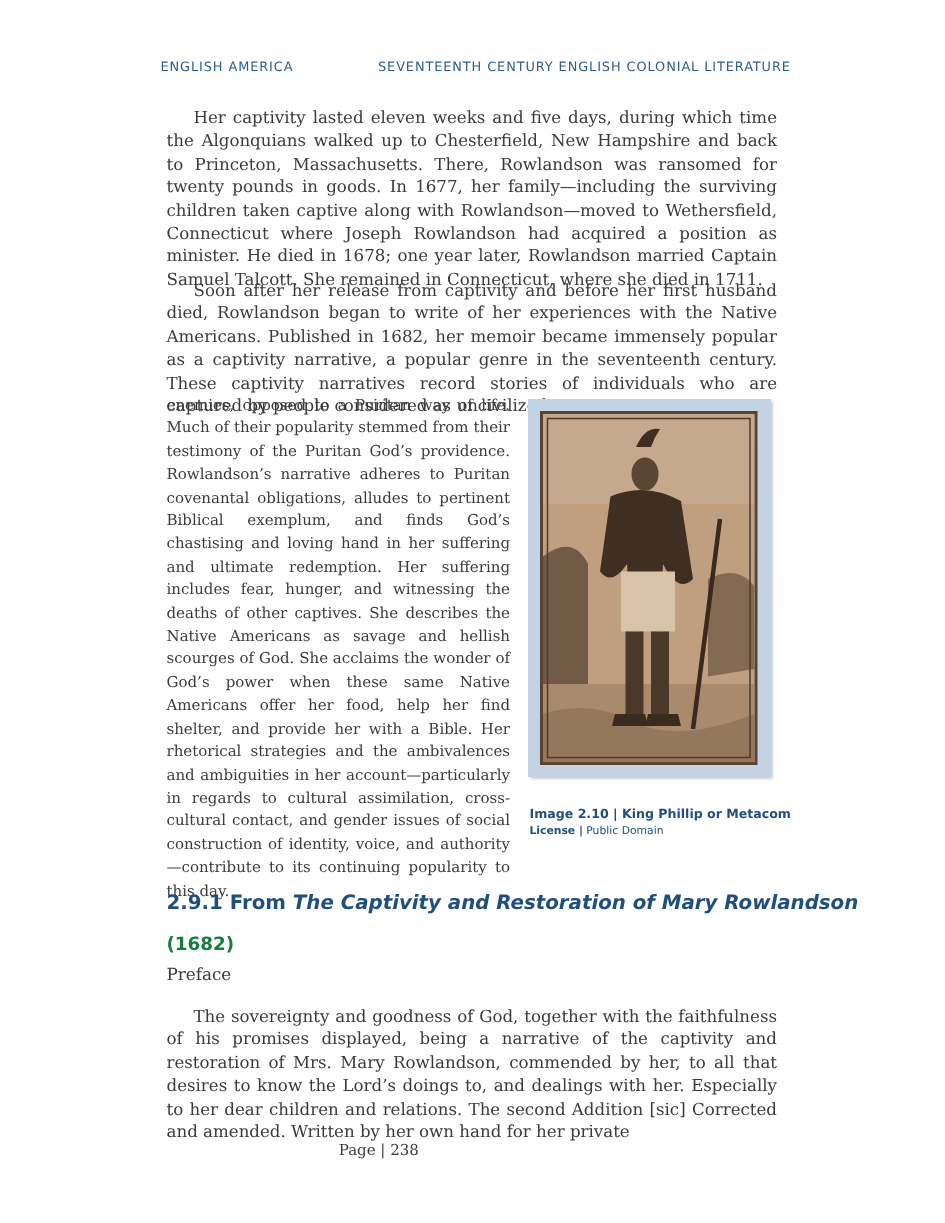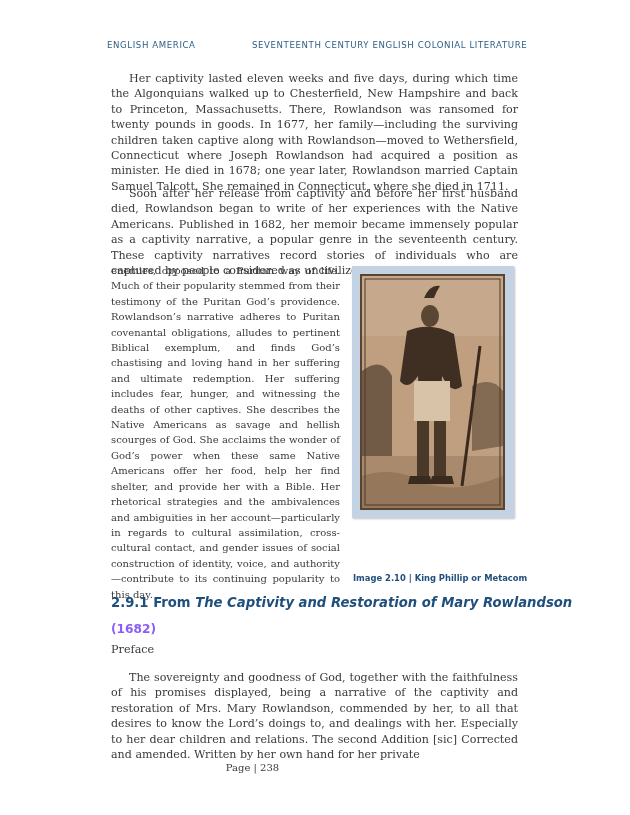--- a/index.html
+++ b/index.html
@@ -8,26 +8,26 @@
   .running-header .left { position: absolute; left: 0; top: 0; }
   .running-header .right { position: absolute; left: 145px; top: 0; white-space: nowrap; }
   .body-text { position: absolute; left: 111px; width: 407px; font-size: 11.1px; line-height: 15.4px; text-align: justify; color: #3a3a3a; }
   .body-text p { margin: 0; text-indent: 18px; }
   #p1 { top: 71px; }
   #p2 { top: 186px; }
   .wrap-text { position: absolute; left: 111px; top: 263px; width: 229px; font-size: 10px; line-height: 15.4px; text-align: justify; color: #3a3a3a; }
   .figure { position: absolute; left: 352px; top: 266px; width: 162px; height: 252px; background: #c4d3e4; box-shadow: 1px 1px 2px rgba(0,0,0,0.25); }
   .engraving { position: absolute; left: 8px; top: 8px; width: 145px; height: 236px; background: linear-gradient(180deg,#c8a888 0%,#b9977a 40%,#a88467 70%,#9a7a60 100%); border: 2px solid #5a4430; box-sizing: border-box; overflow: hidden; }
   .caption { position: absolute; left: 353px; top: 536px; width: 180px; font-family: "DejaVu Sans", sans-serif; color: #234f7c; }
-  .caption .title { font-size: 8.4px; font-weight: bold; line-height: 12px; white-space: nowrap; margin-top: 36px; }
+  .caption .title { font-size: 8.4px; font-weight: bold; line-height: 12px; white-space: nowrap; }
   .caption .row { font-size: 7.2px; line-height: 12px; white-space: nowrap; }
   .caption .row b { font-weight: bold; }
   .section-heading { position: absolute; left: 111px; top: 595px; font-family: "DejaVu Sans", sans-serif; font-weight: bold; font-size: 13.2px; color: #1f4f7d; white-space: nowrap; }
   .section-heading i { font-style: italic; }
-  .section-year { position: absolute; left: 111px; top: 622px; font-family: "DejaVu Sans", sans-serif; font-weight: bold; font-size: 12.2px; color: #8b5cf6; }
+  .section-year { position: absolute; left: 111px; top: 622px; font-family: "DejaVu Sans", sans-serif; font-weight: bold; font-size: 12.2px; color: #15803d; }
   .preface-label { position: absolute; left: 111px; top: 643px; font-family: "DejaVu Serif", serif; font-weight: normal; font-size: 11.2px; color: #3a3a3a; }
   #p3 { top: 670px; }
   .page-number { position: absolute; top: 762px; left: 0; width: 505px; text-align: center; font-size: 10px; color: #3a3a3a; }
 </style>
 </head>
 <body>
 
 <div class="running-header">
   <span class="left">ENGLISH AMERICA</span>
   <span class="right">SEVENTEENTH CENTURY ENGLISH COLONIAL LITERATURE</span>
@@ -61,20 +61,21 @@
       <path d="M48 200 l20 0 l2 8 l-24 0 z" fill="#3a2b1f"></path>
       <path d="M70 200 l20 0 l2 8 l-24 0 z" fill="#3a2b1f"></path>
       <line x1="118" y1="70" x2="100" y2="210" stroke="#3a2a1d" stroke-width="3"></line>
       <rect x="3" y="3" width="135" height="226" fill="none" stroke="#4d3a29" stroke-width="1"></rect>
     </svg>
   </div>
 </div>
 
 <div class="caption">
   <div class="title">Image 2.10 | King Phillip or Metacom</div>
+  <div class="row"><b>License |</b> <span>Public Domain</span></div>
 </div>
 
 <div class="section-heading">
   <span>2.9.1 From</span>
   <i>The Captivity and Restoration of Mary Rowlandson</i>
 </div>
 <div class="section-year">(1682)</div>
 <div class="preface-label">Preface</div>
 
 <div class="body-text" id="p3">

